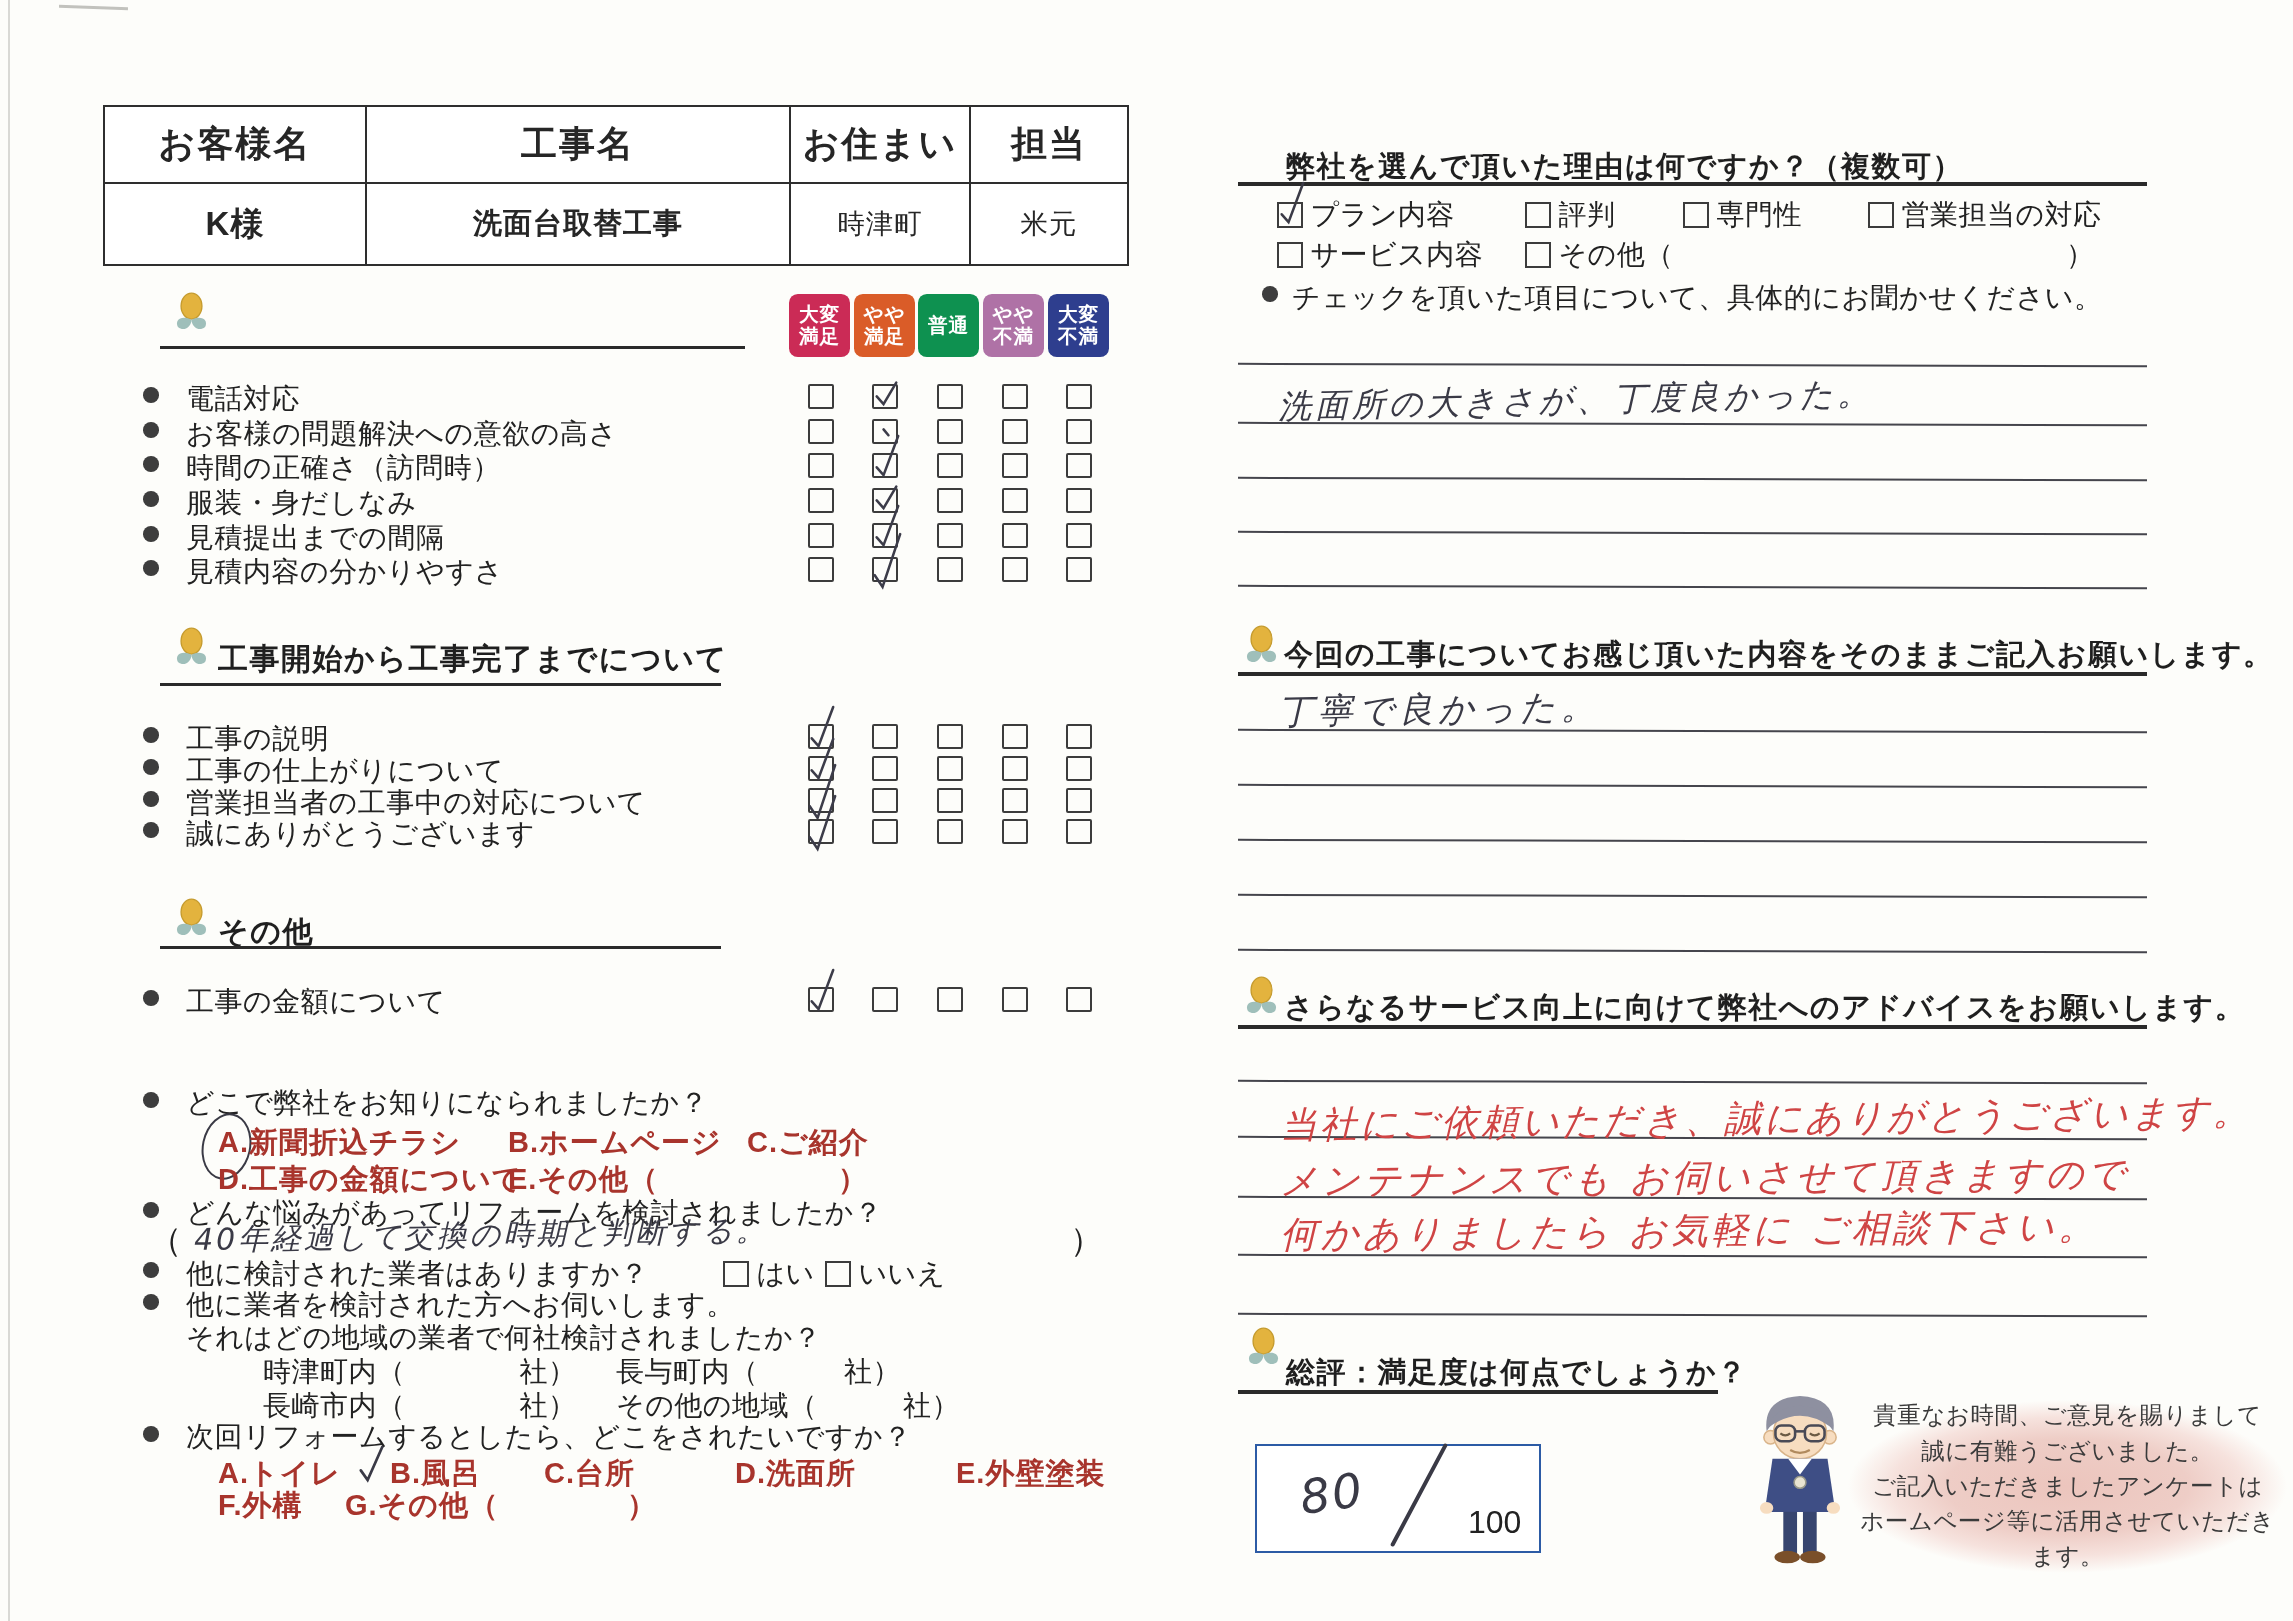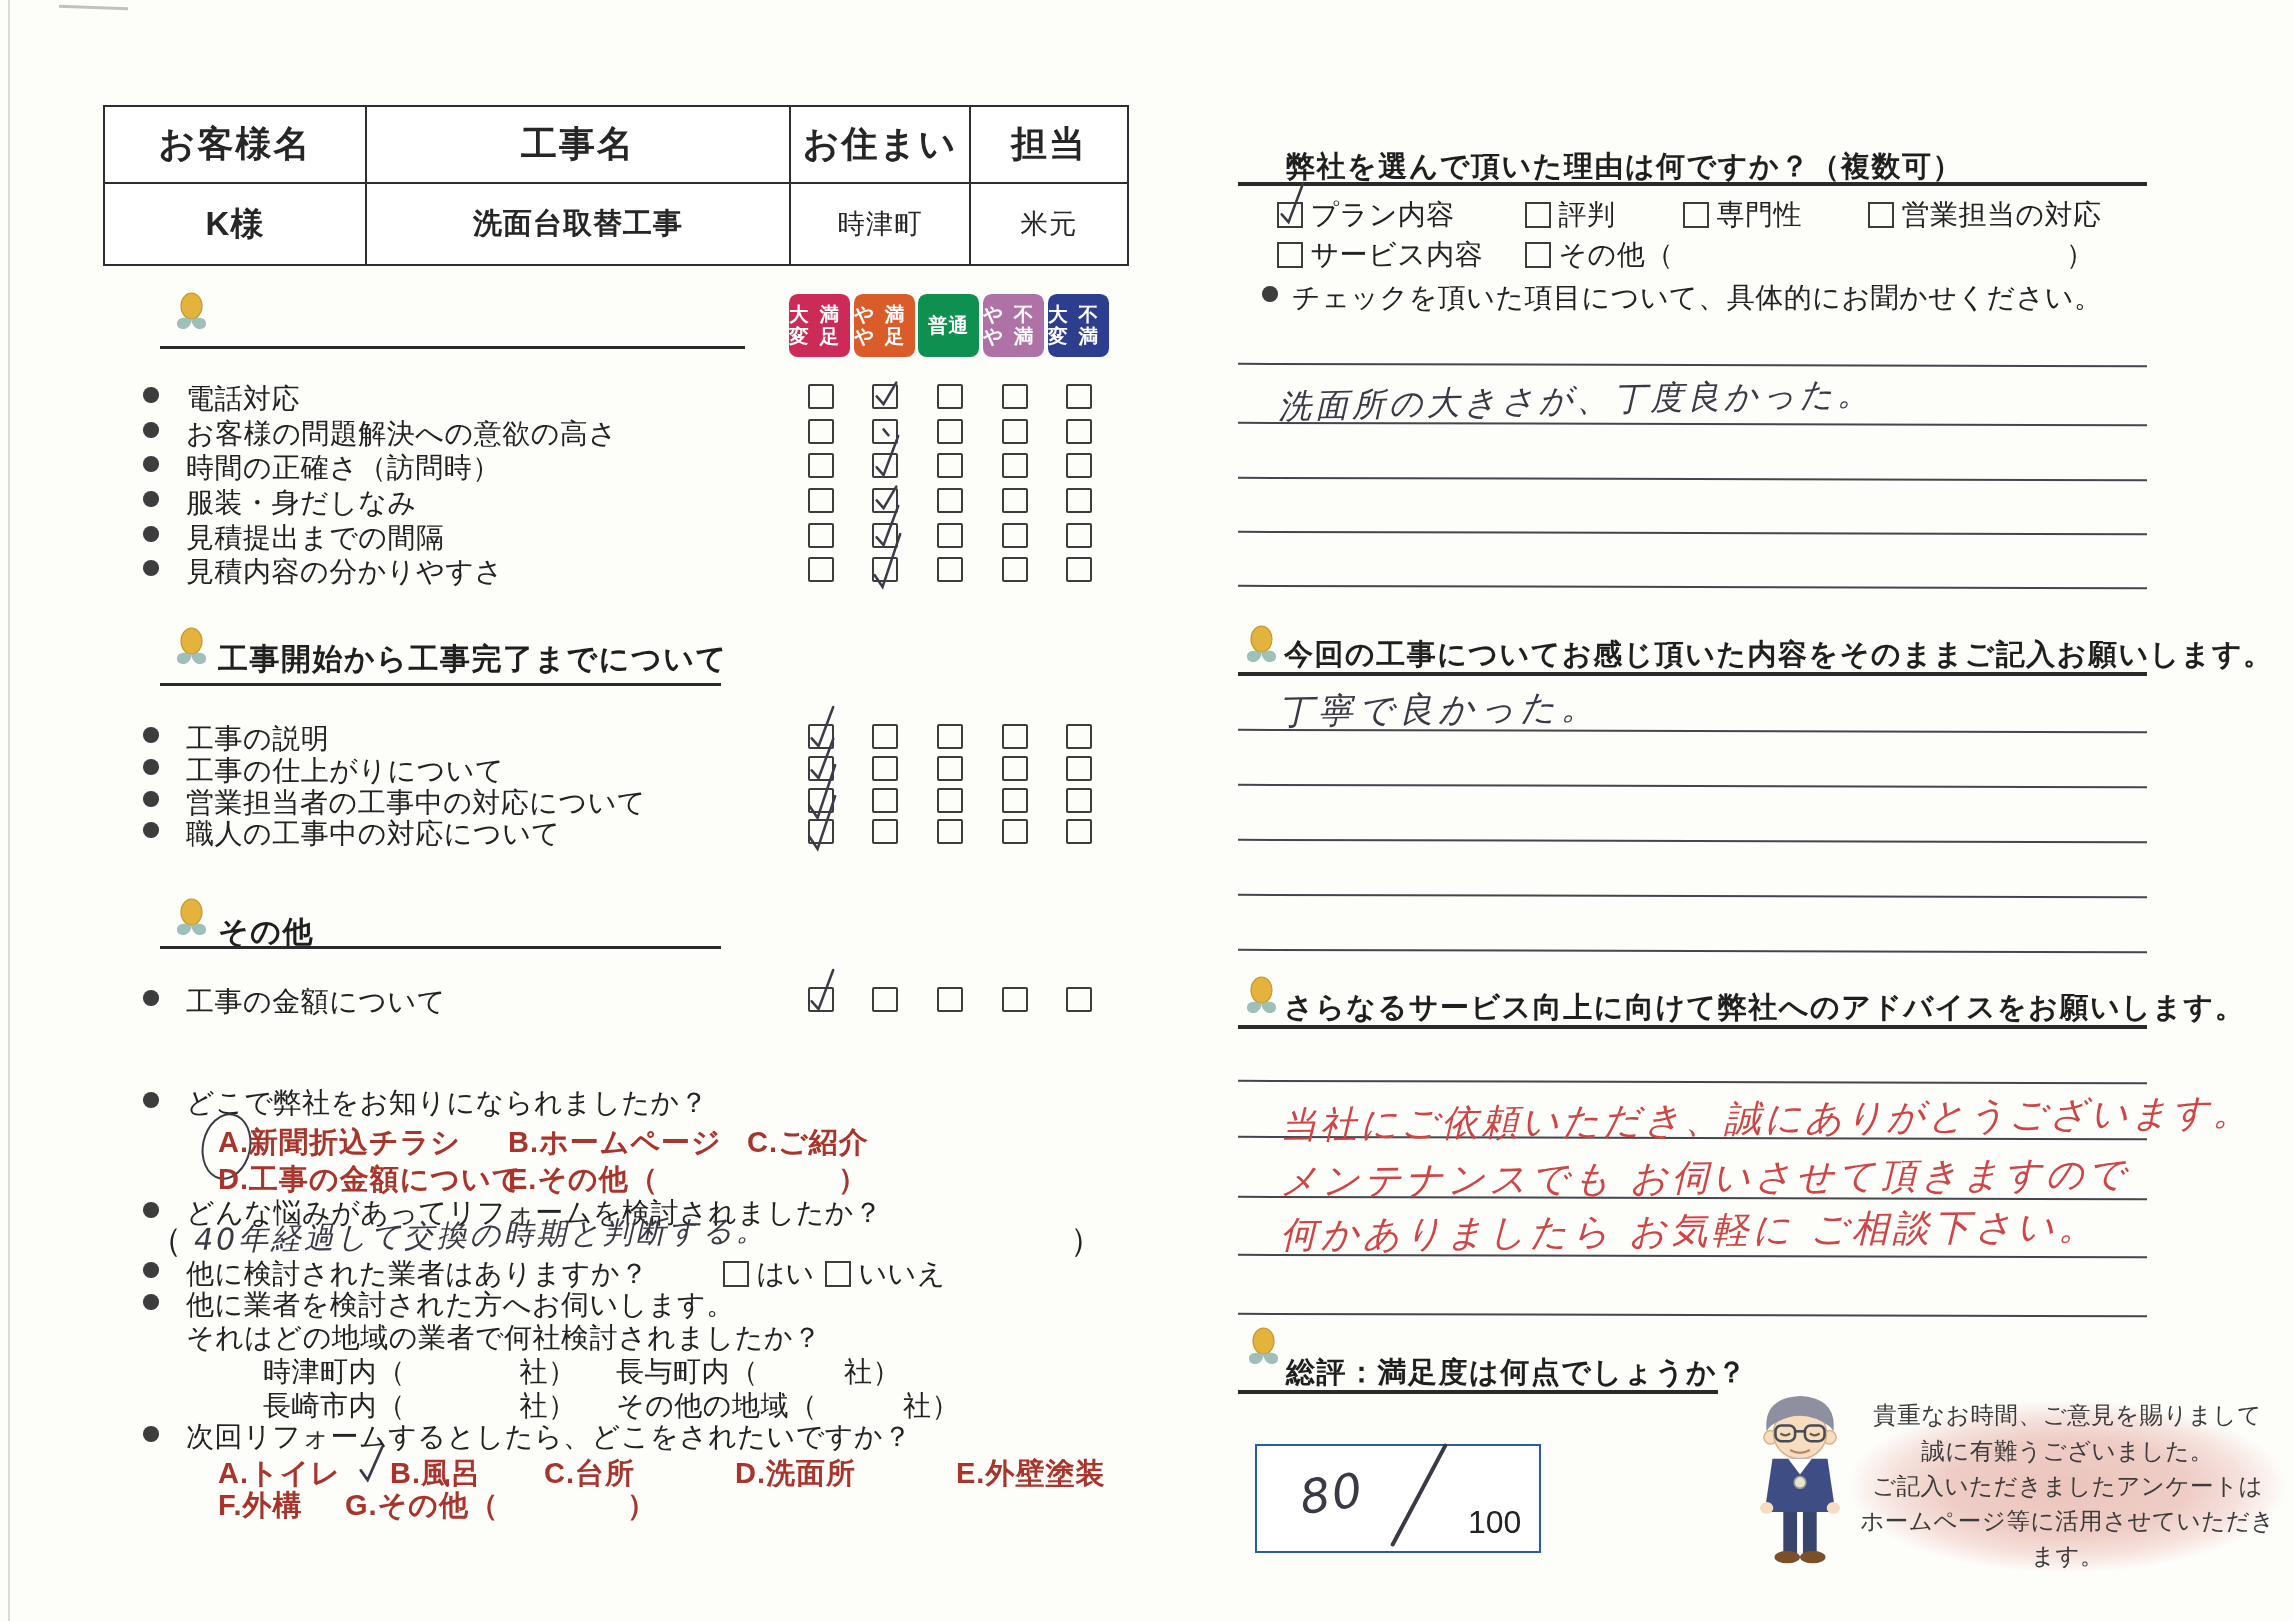--- a/index.html
+++ b/index.html
@@ -16,21 +16,21 @@
   table.info .vrow td{height:78px;font-size:29px;font-weight:600;letter-spacing:1px;}
   table.info .vrow td.name{font-size:33px;}
   table.info .vrow td.small{font-size:27.4px;font-weight:500;}
   
   .sec-title{font-size:30px;font-weight:600;letter-spacing:1.5px;color:#1f1f1f;}
   .underline{position:absolute;background:#2a2a2a;height:2.9px;}
   .underline.thick{height:3.9px;}
   .flower{position:absolute;}
   
   .chip{position:absolute;width:61px;height:63px;border-radius:8.8px;color:#fff;
-        display:flex;flex-direction:row;align-items:center;justify-content:center;
+        display:flex;flex-direction:column;align-items:center;justify-content:center;
         font-size:19.6px;font-weight:700;line-height:1.12;letter-spacing:1px;}
   
   .rrow{position:absolute;left:0;width:100%;height:33px;}
   .bullet{position:absolute;width:15.7px;height:15.7px;border-radius:50%;background:#3d3d3d;}
   .rlabel{position:absolute;left:186px;top:0;font-size:28px;letter-spacing:0.5px;color:#222;}
   .sq{position:absolute;width:21.6px;height:21.6px;border:2px solid #3c3c3c;border-radius:2px;background:transparent;}
   .checkmark{position:absolute;pointer-events:none;}
   .rline{position:absolute;height:2px;background:#45454c;}
   
   .qtext{font-size:28px;letter-spacing:0.5px;color:#222;}
@@ -195,21 +195,21 @@
         <svg class="checkmark" width="43" height="69" viewBox="0 0 44 70" style="left: 799px; top: -25.5px;">
           <path d="M11,48 L19,60 L37,6" fill="none" stroke="#3c3c49" stroke-width="2.6" stroke-linecap="round"></path>
         </svg>
         <div class="sq" style="left: 872px; top: 3.9px;"></div>
         <div class="sq" style="left: 937px; top: 3.9px;"></div>
         <div class="sq" style="left: 1002px; top: 3.9px;"></div>
         <div class="sq" style="left: 1066px; top: 3.9px;"></div>
       </div>
       <div class="rrow" style="top: 95px;">
         <div class="bullet" style="left: 143px; top: 6.9px;"></div>
-        <div class="rlabel">職人の工事中の対応について</div>
+        <div class="rlabel">誠にありがとうございます</div>
         <div class="sq" style="left: 808px; top: 3.9px;"></div>
         <svg class="checkmark" width="43" height="69" viewBox="0 0 44 70" style="left: 799px; top: -25.5px;">
           <path d="M11,48 L19,60 L37,6" fill="none" stroke="#3c3c49" stroke-width="2.6" stroke-linecap="round"></path>
         </svg>
         <div class="sq" style="left: 872px; top: 3.9px;"></div>
         <div class="sq" style="left: 937px; top: 3.9px;"></div>
         <div class="sq" style="left: 1002px; top: 3.9px;"></div>
         <div class="sq" style="left: 1066px; top: 3.9px;"></div>
       </div>
     </div>

